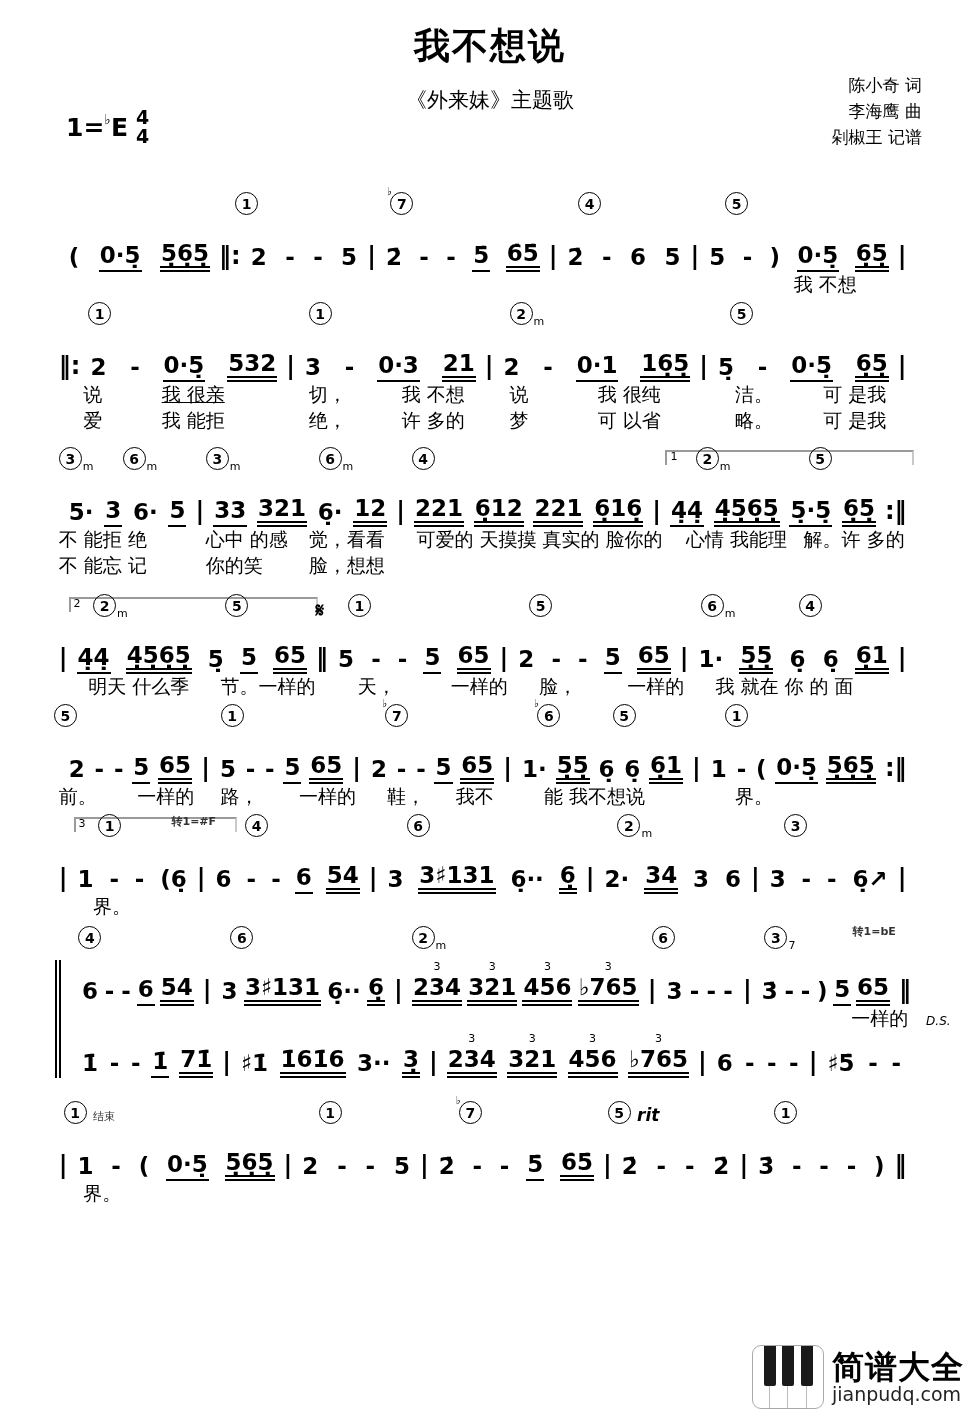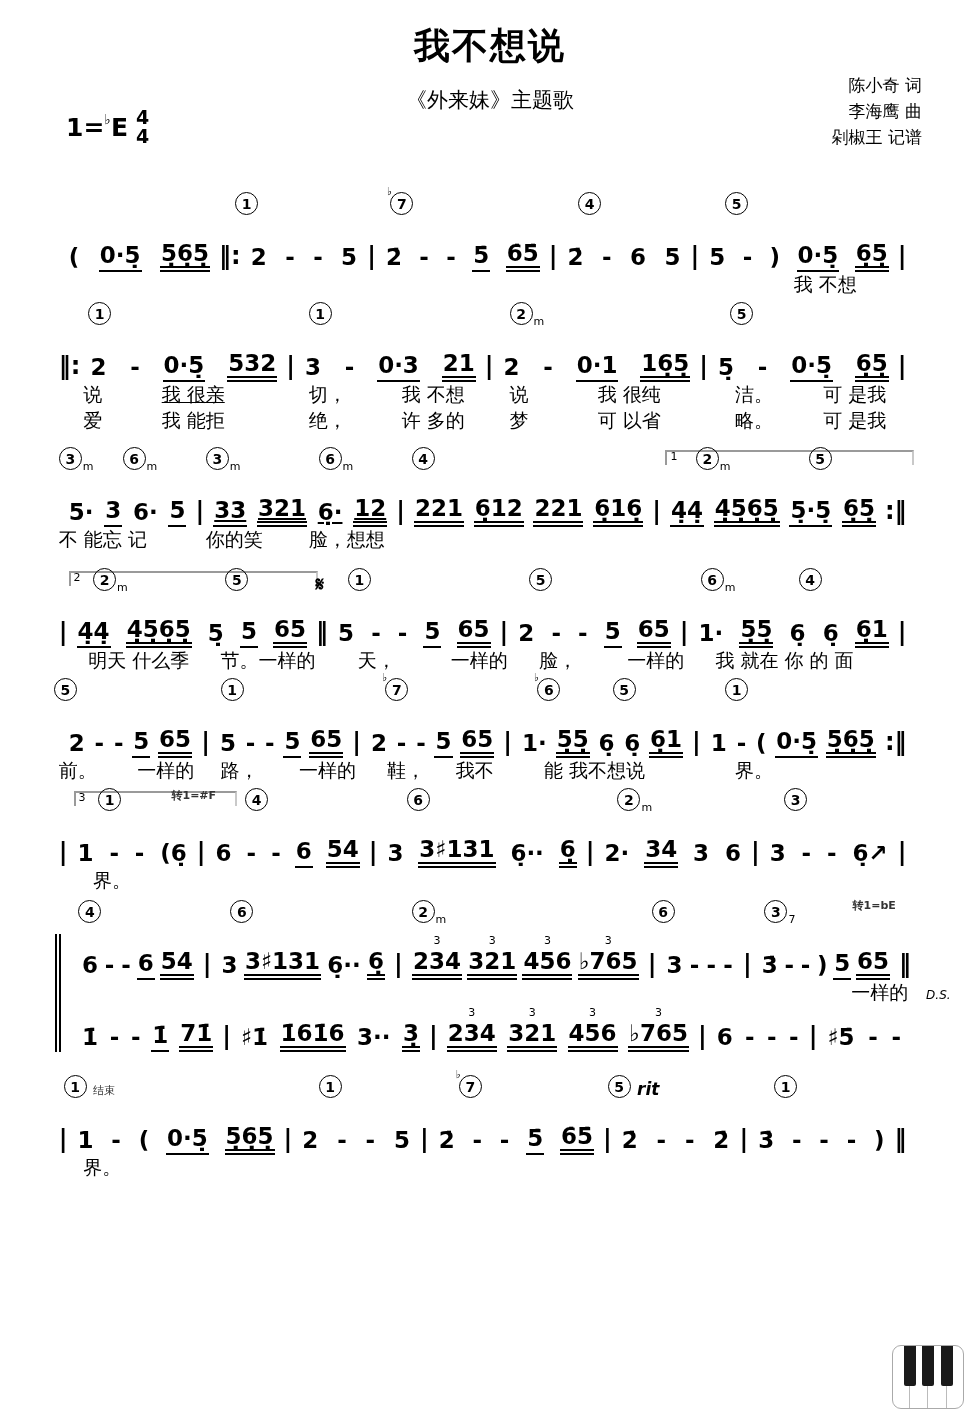--- a/index.html
+++ b/index.html
@@ -232,41 +232,49 @@
         <span class="cnum">5</span>
       </span>
       <div class="notesrow">
         <div class="measure" style="flex-grow: 4;">
           <span class="tok">5·</span>
           <span class="tok u1">3</span>
           <span class="tok">6·</span>
           <span class="tok u1">5</span>
         </div>
         <span class="bar">|</span>
-        <div class="measure" style="flex-grow: 4; text-decoration: underline;">
+        <div class="measure" style="flex-grow: 4;">
           <span class="tok u1">33</span>
           <span class="tok u2">321</span>
           <span class="tok">6̣·</span>
           <span class="tok u2">12</span>
         </div>
         <span class="bar">|</span>
         <div class="measure" style="flex-grow: 4;">
           <span class="tok u2">221</span>
           <span class="tok u2">6̣12</span>
           <span class="tok u2">221</span>
           <span class="tok u2">6̣16̣</span>
         </div>
         <span class="bar">|</span>
         <div class="measure" style="flex-grow: 4;">
           <span class="tok u1">4̣4̣</span>
           <span class="tok u2">4̣5̣6̣5̣</span>
           <span class="tok u1">5̣·5̣</span>
           <span class="tok u2">6̣5̣</span>
         </div>
         <span class="bar end">:‖</span>
+      </div>
+      <div class="lyrow">
+        <span class="lyseg" style="left: 6%;">不 能拒 绝</span>
+        <span class="lyseg" style="left: 21%;">心中 的感</span>
+        <span class="lyseg" style="left: 31.5%;">觉，看看</span>
+        <span class="lyseg" style="left: 42.5%;">可爱的 天摸摸 真实的 脸你的</span>
+        <span class="lyseg" style="left: 70%;">心情 我能理</span>
+        <span class="lyseg" style="left: 82%;">解。许 多的</span>
       </div>
       <div class="lyrow">
         <span class="lyseg" style="left: 6%;">不 能忘 记</span>
         <span class="lyseg" style="left: 21%;">你的笑</span>
         <span class="lyseg" style="left: 31.5%;">脸，想想</span>
       </div>
     </div>
     <div class="system s4">
       <div class="chordrow"></div>
       <div class="volta" style="left: 7%; width: 25%;">
@@ -647,13 +655,17 @@
       </div>
     </div>
   </div>
 
 <div class="logo">
   <div class="piano">
     <div class="pkey"></div>
     <div class="pkey"></div>
     <div class="pkey"></div>
   </div>
+  <div class="logotext">
+    <span class="logo-cn">简谱大全</span>
+    <span class="logo-en">jianpudq.com</span>
+  </div>
 </div>
 
 </body></html>

